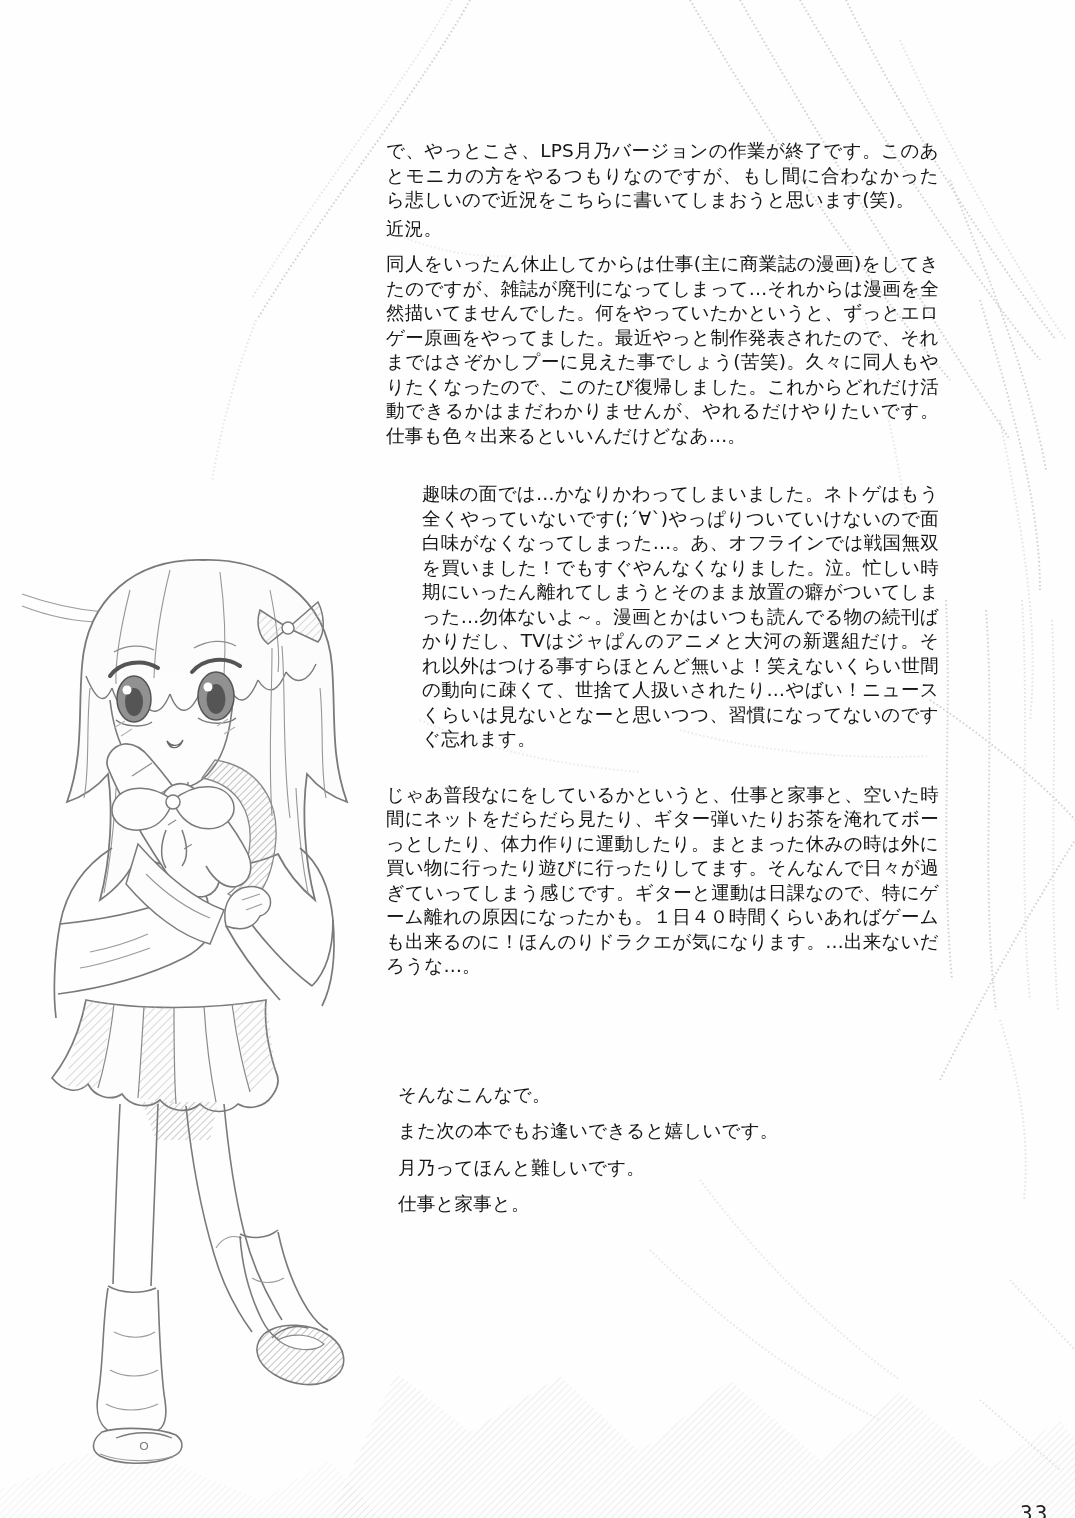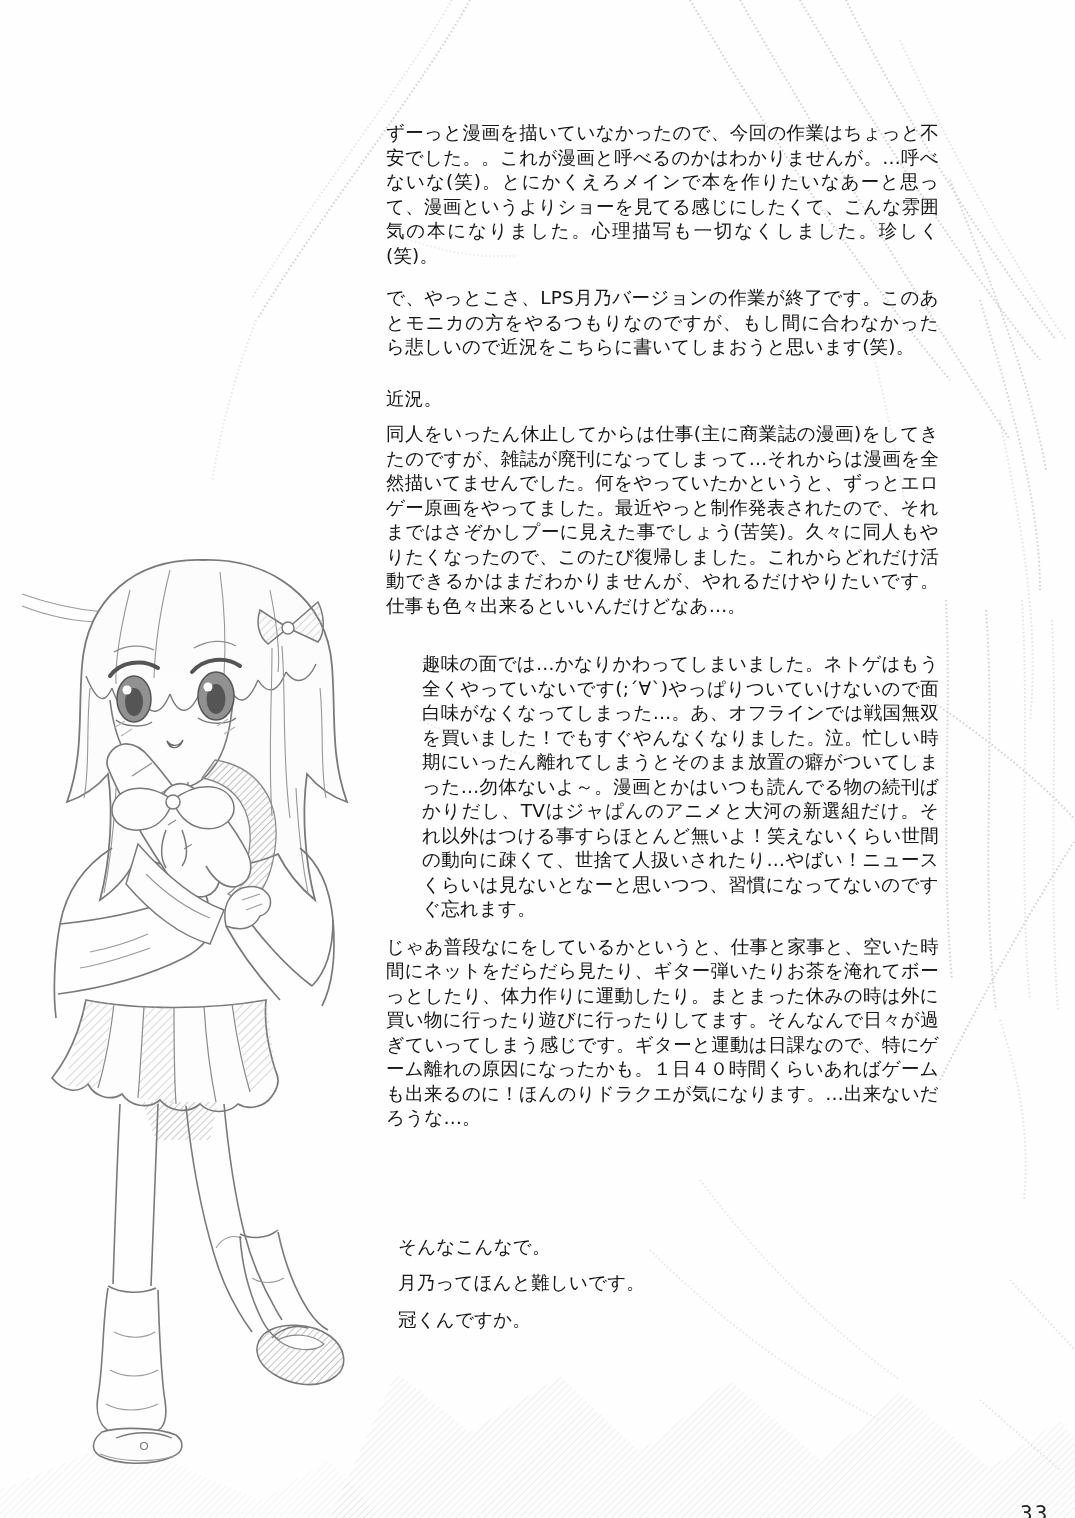--- a/index.html
+++ b/index.html
@@ -14,24 +14,24 @@
   #girl{position:absolute;left:20px;top:548px;z-index:1;}
   
   .text-col{
     position:absolute;left:386px;top:121px;width:553px;z-index:2;
     color:#161616;font-size:18.5px;line-height:24.5px;
     text-align:justify;word-break:break-all;letter-spacing:.2px;
   }
   .para{margin:0;}
   #p2{margin-top:21px;}
   #p3{margin-top:18px;}
-  #status-heading{margin-top:27px;}
+  #status-heading{margin-top:4px;}
   #p4{margin-top:11px;}
   #p5{margin-top:34px;margin-left:36px;}
-  #p6{margin-top:13px;}
+  #p6{margin-top:31px;}
   .closing{margin-top:104px;}
   .closing div{margin:12px;}
   .page-num{
     position:absolute;left:1020px;top:1502px;z-index:2;
     font-size:21px;color:#222;letter-spacing:2px;
     font-family:"DejaVu Sans Mono","Liberation Mono",monospace;
   }
 </style>
 </head>
 <body>
@@ -260,26 +260,26 @@
   </g>
 
   <g>
     <path d="M244,786 C234,796 234,810 248,822 C268,838 298,842 316,828 C328,818 326,800 310,788 C292,775 260,773 244,786 Z" fill="url(#hatchM)" stroke="#7a7a7a" stroke-width="1.6"></path>
     <path d="M258,792 C272,784 292,786 304,796 C296,804 272,804 258,792 Z" fill="#fff" stroke="#8a8a8a" stroke-width="1.2"></path>
     <path d="M252,790 C262,780 276,776 288,780" fill="none" stroke="#7a7a7a" stroke-width="1.4"></path>
   </g>
 </svg>
 
 <div class="text-col">
-  <p class="para" id="p1">ずーっと漫画を描いていなかったので、今回の作業はちょっと不安でした。。これが漫画と呼べるのかはわかりませんが。…呼べないな(笑)。とにかくえろメインで本を作りたいなあーと思って、漫画というよりショーを見てる感じにしたくて、こんな雰囲気の本になりました。心理描写も一切なくしました。珍しく(笑)。</p>
   <p class="para" id="p3">で、やっとこさ、LPS月乃バージョンの作業が終了です。このあとモニカの方をやるつもりなのですが、もし間に合わなかったら悲しいので近況をこちらに書いてしまおうと思います(笑)。</p>
   <p class="para" id="status-heading">近況。</p>
   <p class="para" id="p4">同人をいったん休止してからは仕事(主に商業誌の漫画)をしてきたのですが、雑誌が廃刊になってしまって…それからは漫画を全然描いてませんでした。何をやっていたかというと、ずっとエロゲー原画をやってました。最近やっと制作発表されたので、それまではさぞかしプーに見えた事でしょう(苦笑)。久々に同人もやりたくなったので、このたび復帰しました。これからどれだけ活動できるかはまだわかりませんが、やれるだけやりたいです。仕事も色々出来るといいんだけどなあ…。</p>
   <p class="para" id="p5">趣味の面では…かなりかわってしまいました。ネトゲはもう全くやっていないです(;´∀`)やっぱりついていけないので面白味がなくなってしまった…。あ、オフラインでは戦国無双を買いました！でもすぐやんなくなりました。泣。忙しい時期にいったん離れてしまうとそのまま放置の癖がついてしまった…勿体ないよ～。漫画とかはいつも読んでる物の続刊ばかりだし、TVはジャぱんのアニメと大河の新選組だけ。それ以外はつける事すらほとんど無いよ！笑えないくらい世間の動向に疎くて、世捨て人扱いされたり…やばい！ニュースくらいは見ないとなーと思いつつ、習慣になってないのですぐ忘れます。</p>
   <p class="para" id="p6">じゃあ普段なにをしているかというと、仕事と家事と、空いた時間にネットをだらだら見たり、ギター弾いたりお茶を淹れてボーっとしたり、体力作りに運動したり。まとまった休みの時は外に買い物に行ったり遊びに行ったりしてます。そんなんで日々が過ぎていってしまう感じです。ギターと運動は日課なので、特にゲーム離れの原因になったかも。１日４０時間くらいあればゲームも出来るのに！ほんのりドラクエが気になります。…出来ないだろうな…。</p>
   <div class="closing">
     <div>そんなこんなで。</div>
+    <div>また次の本でもお逢いできると嬉しいです。</div>
     <div>月乃ってほんと難しいです。</div>
-    <div>冠くんですか。</div>
+    <div>仕事と家事と。</div>
   </div>
 </div>
 
 <div class="page-num">33</div>
 
 </body></html>

